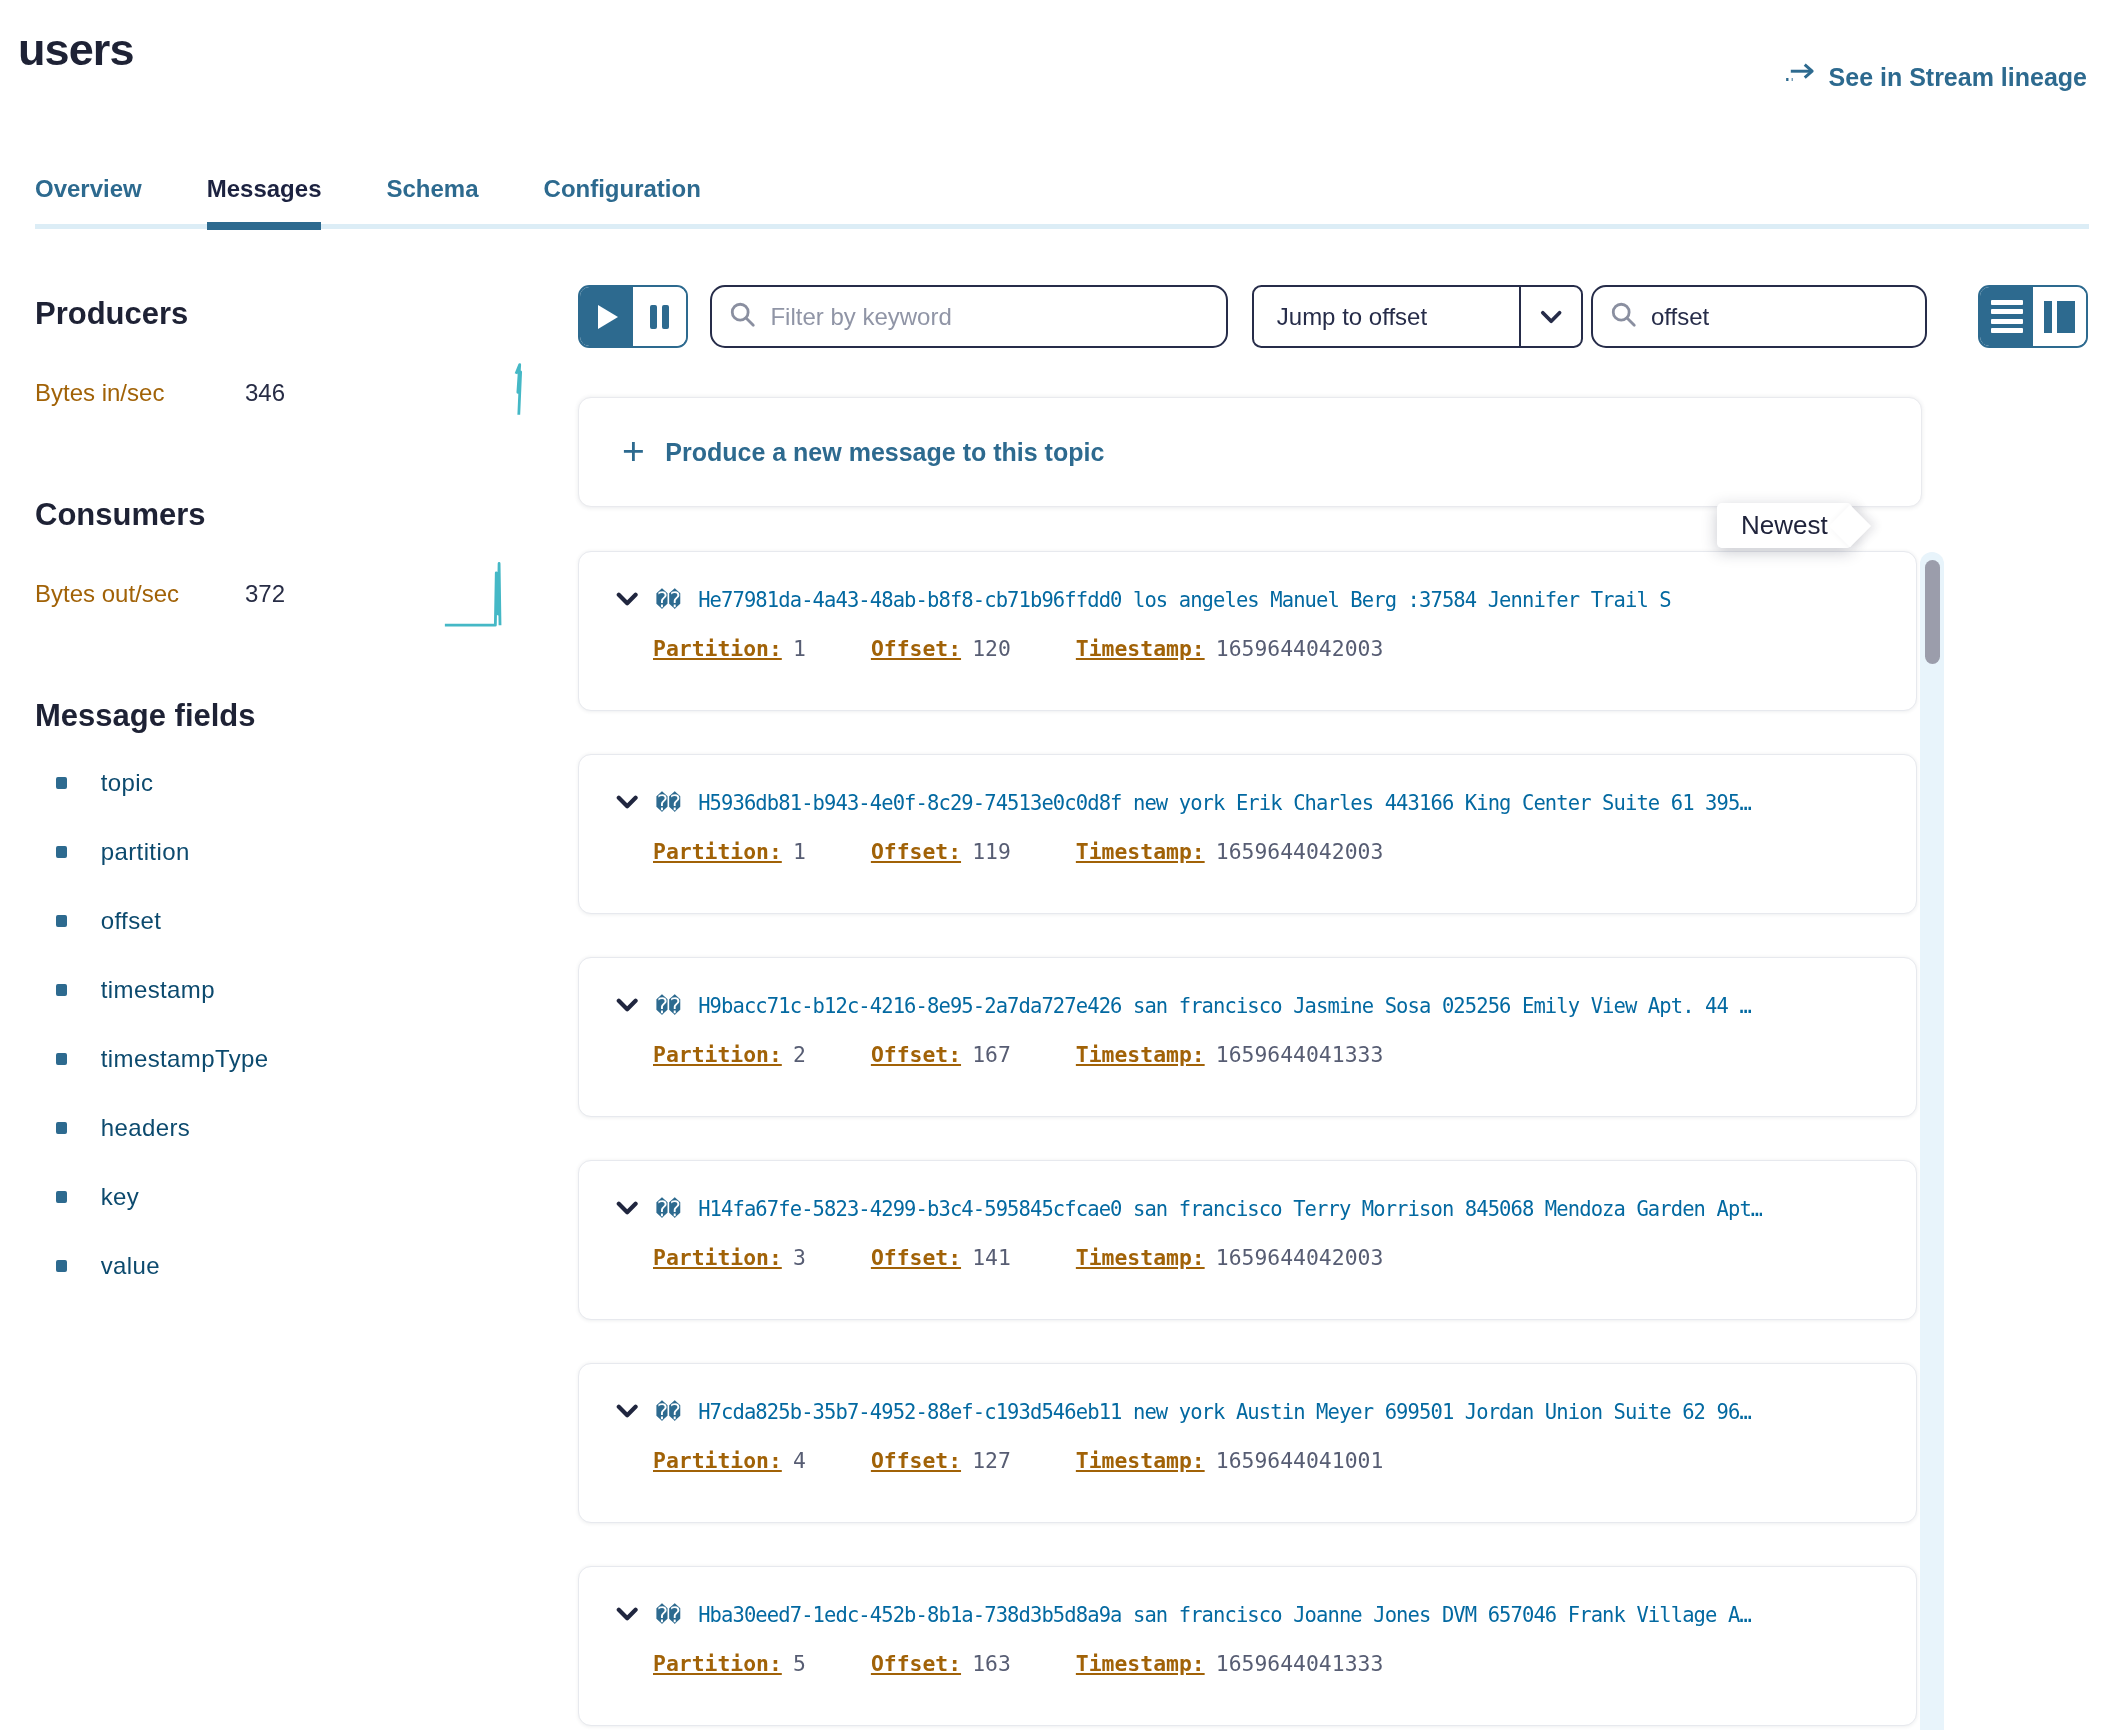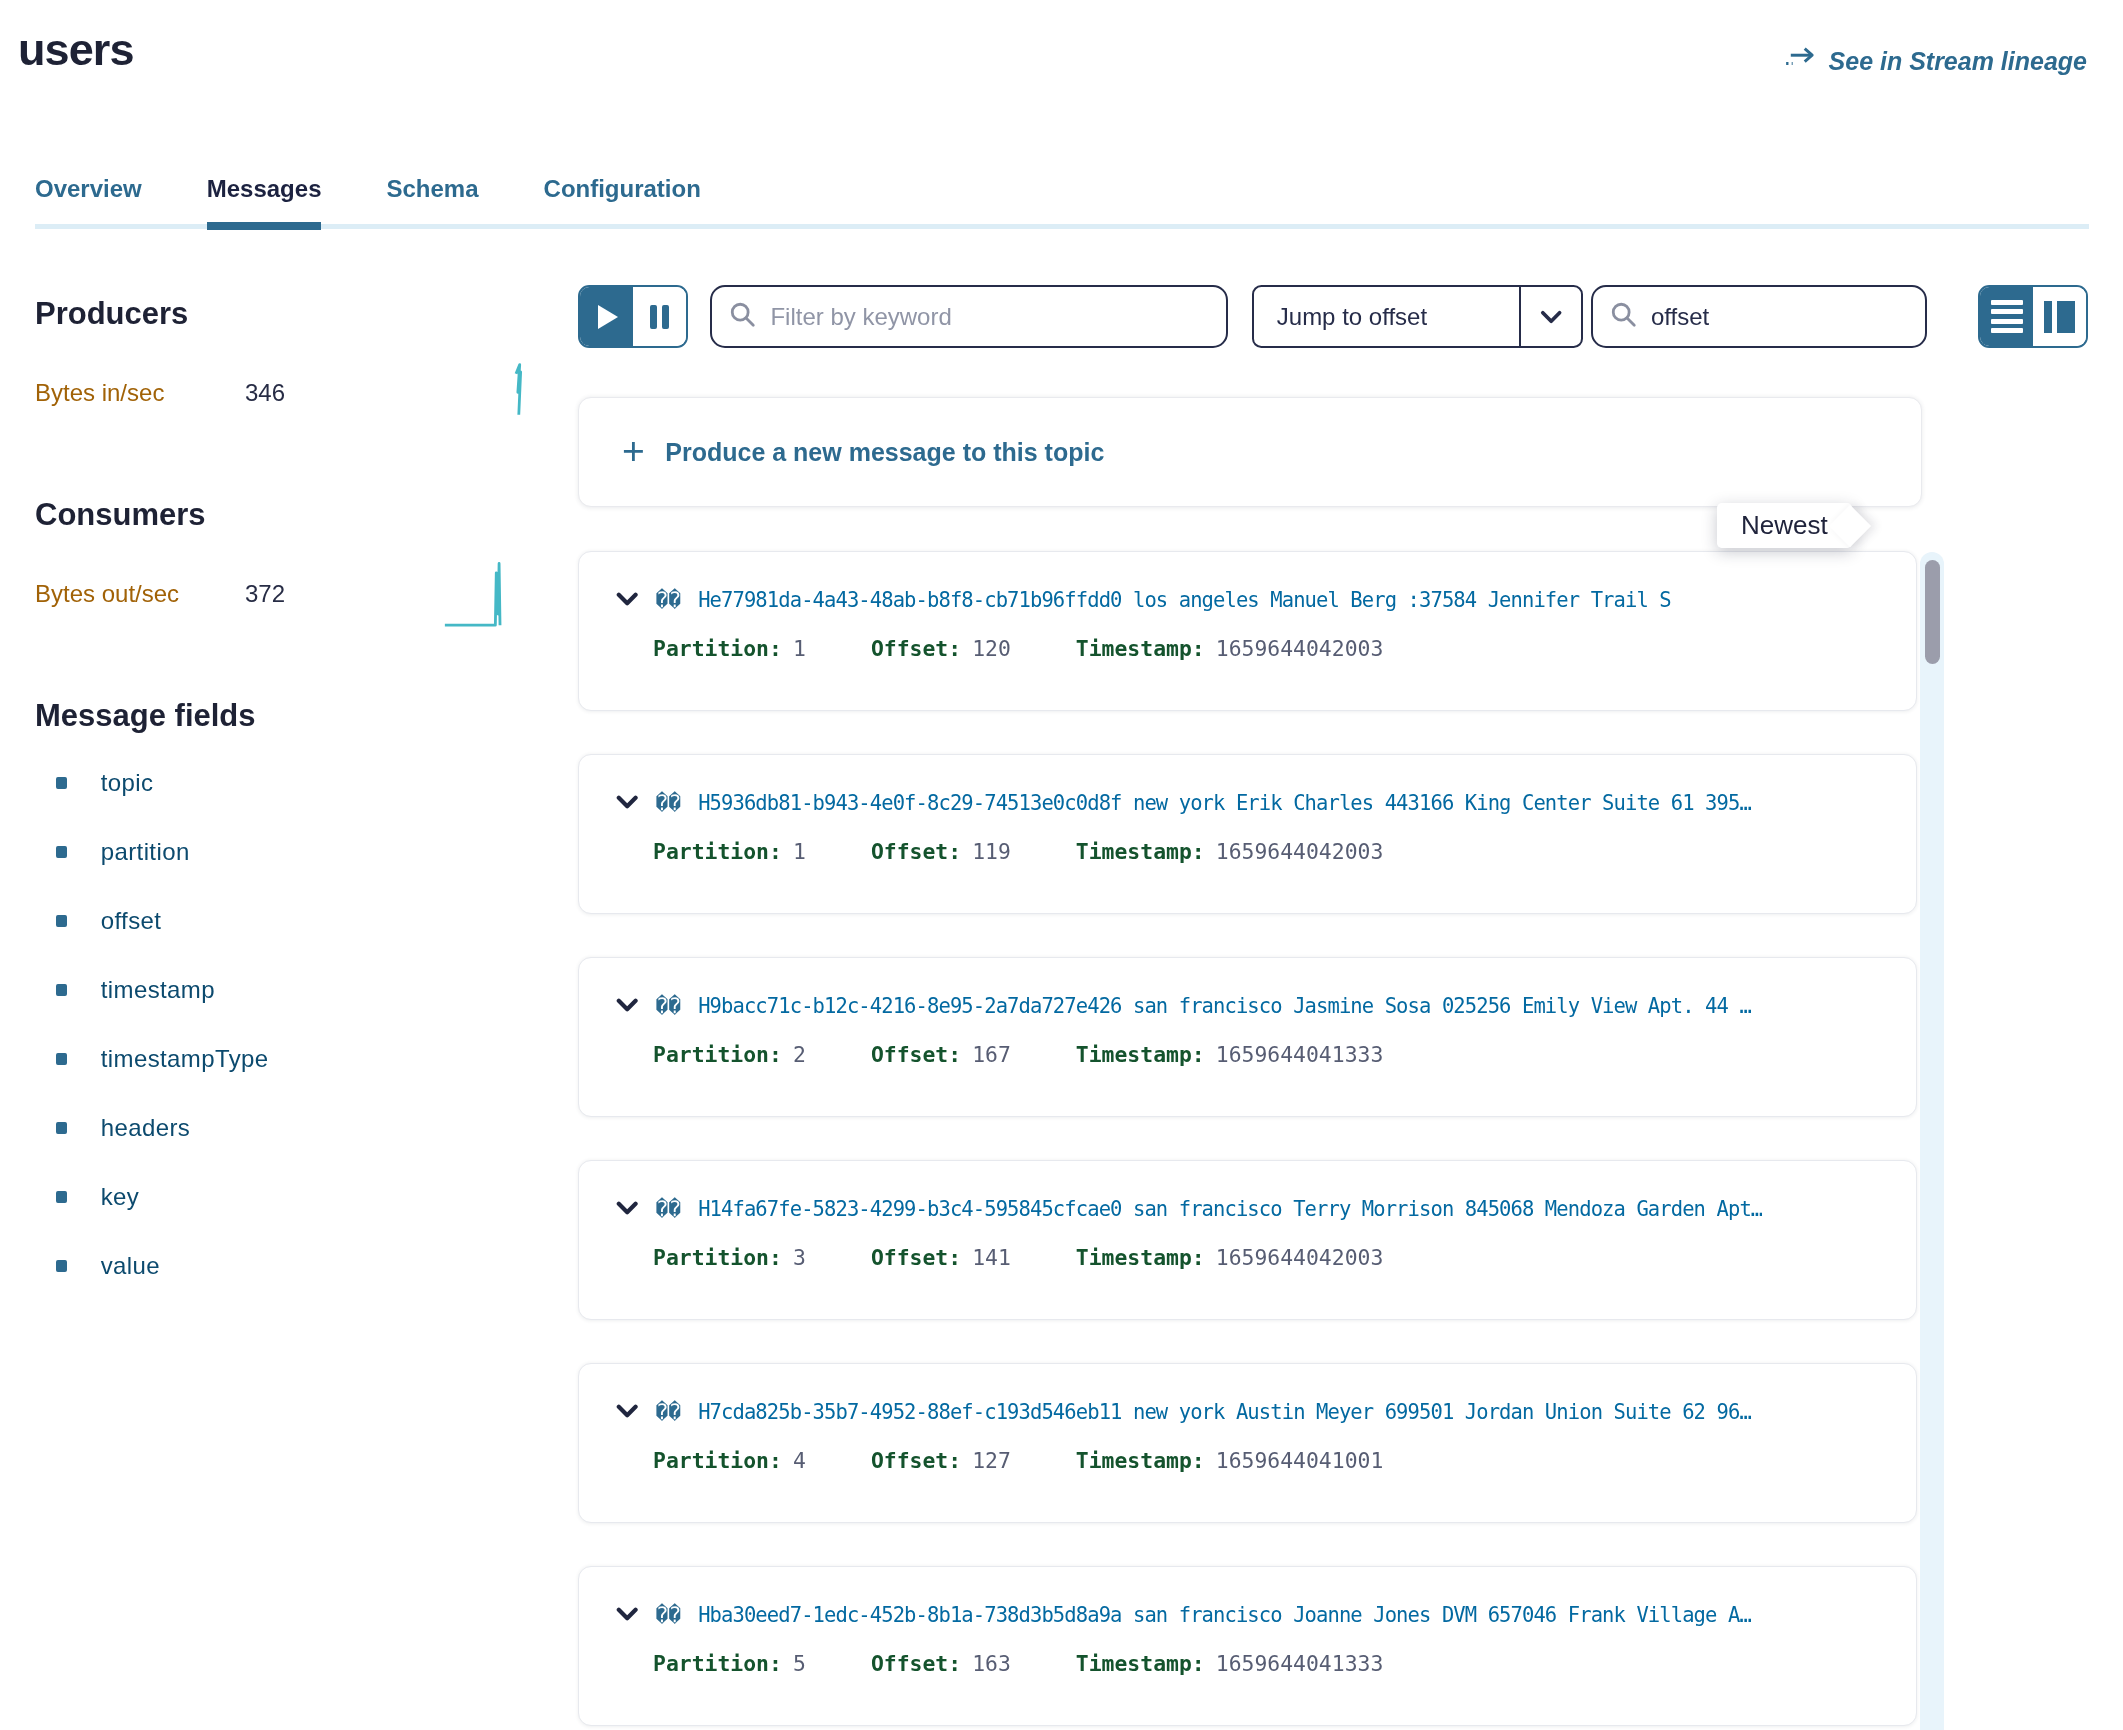--- a/index.html
+++ b/index.html
@@ -2,22 +2,22 @@
 <html style="font-size:15px"><head>
 <meta charset="utf-8">
 <style>
   * { margin:0; padding:0; box-sizing:border-box; }
   html,body { width:2124px; height:1730px; background:#fff;
     font-family:"Liberation Sans", sans-serif; color:#20243c; }
   .page { position:relative; width:2124px; height:1730px; overflow:hidden; background:#fff; }
 
   
   .title { position:absolute; left:18px; top:24px; font-size:45px; font-weight:800; letter-spacing:-0.9px; color:#1e2235; }
-  .lineage { position:absolute; right:37px; top:45px; display:flex; align-items:center; gap:11.2px;
-    color:#2d6a8f; font-size:25px; font-weight:700; cursor:pointer;font-style:italic; }
+  .lineage { position:absolute; right:37px; top:61px; display:flex; align-items:center; gap:11.2px;
+    color:#2d6a8f; font-size:25px; font-weight:700; cursor:pointer; }
 
   
   .tabs { position:absolute; left:35px; top:175px; right:35px; display:flex; gap:65px; }
   .tab { position:relative; font-size:24px; font-weight:600; color:#2d6a8f; padding-bottom:24px; cursor:pointer; }
   .tab.active { color:#1c2240; font-weight:700; }
   .tabs-track { position:absolute; left:35px; right:35px; top:224px; height:4.7px; background:#dcedf6; }
   .tab.active::after { content:""; position:absolute; left:0; right:0; bottom:-2.8px; height:7.5px; background:#2d6a8f; z-index:2; }
 
   
   .sidebar { position:absolute; left:35px; top:296px; width:494px; }
@@ -71,21 +71,21 @@
   
   .msg-list { margin-top:44px; }
   .msg-card { width:1339px; height:160px; background:#fff; border:0.9px solid #e7e9ee; border-radius:13px;
     box-shadow:0 0.9px 3.7px rgba(40,45,70,0.08); margin-bottom:43px; padding:35px 28px 0 37px; }
   .msg-line1 { display:flex; align-items:center; gap:17px; white-space:nowrap; overflow:hidden; }
   .chev-btn { flex:none; display:flex; align-items:center; cursor:pointer; }
   .key-glyph { font-family:"DejaVu Sans Mono", monospace; font-size:21.4px; color:#2d6a8f; flex:none; }
   .msg-summary { font-family:"DejaVu Sans Mono", monospace; font-size:20.5px; color:#0369a1; letter-spacing:-0.9px; overflow:hidden; }
   .msg-line2 { margin-top:24px; margin-left:37px; display:flex; font-family:"DejaVu Sans Mono", monospace; font-size:21.4px; }
   .meta { margin-right:65px; display:flex; }
-  .meta .k { font-weight:700; color:#14532d; }
+  .meta .k { font-weight:700; color:#a16207;text-decoration:underline; }
   .meta .v { color:#575d73; margin-left:11.2px; }
 
   
   .tooltip { position:absolute; left:1717px; top:503px; background:#fff; border-radius:4.7px; padding:7px 24px;
     font-size:26px; color:#20243c; box-shadow:0 3.7px 15px rgba(30,35,60,0.25); z-index:5; }
   .tooltip::after { content:""; position:absolute; right:-13px; top:50%; width:30px; height:30px; background:#fff;
     transform:translateY(-50%) rotate(45deg); box-shadow:3.7px -3.7px 9.3px rgba(30,35,60,0.12); z-index:-1; }
   .scroll-track { position:absolute; left:1920px; top:552px; width:24px; height:1178px;
     background:#e8f4fb; border-radius:12px 12px 0 0; }
   .scroll-thumb { position:absolute; left:4.7px; top:7.5px; width:15px; height:104px; background:#9b9dab; border-radius:7.5px; cursor:pointer; }

